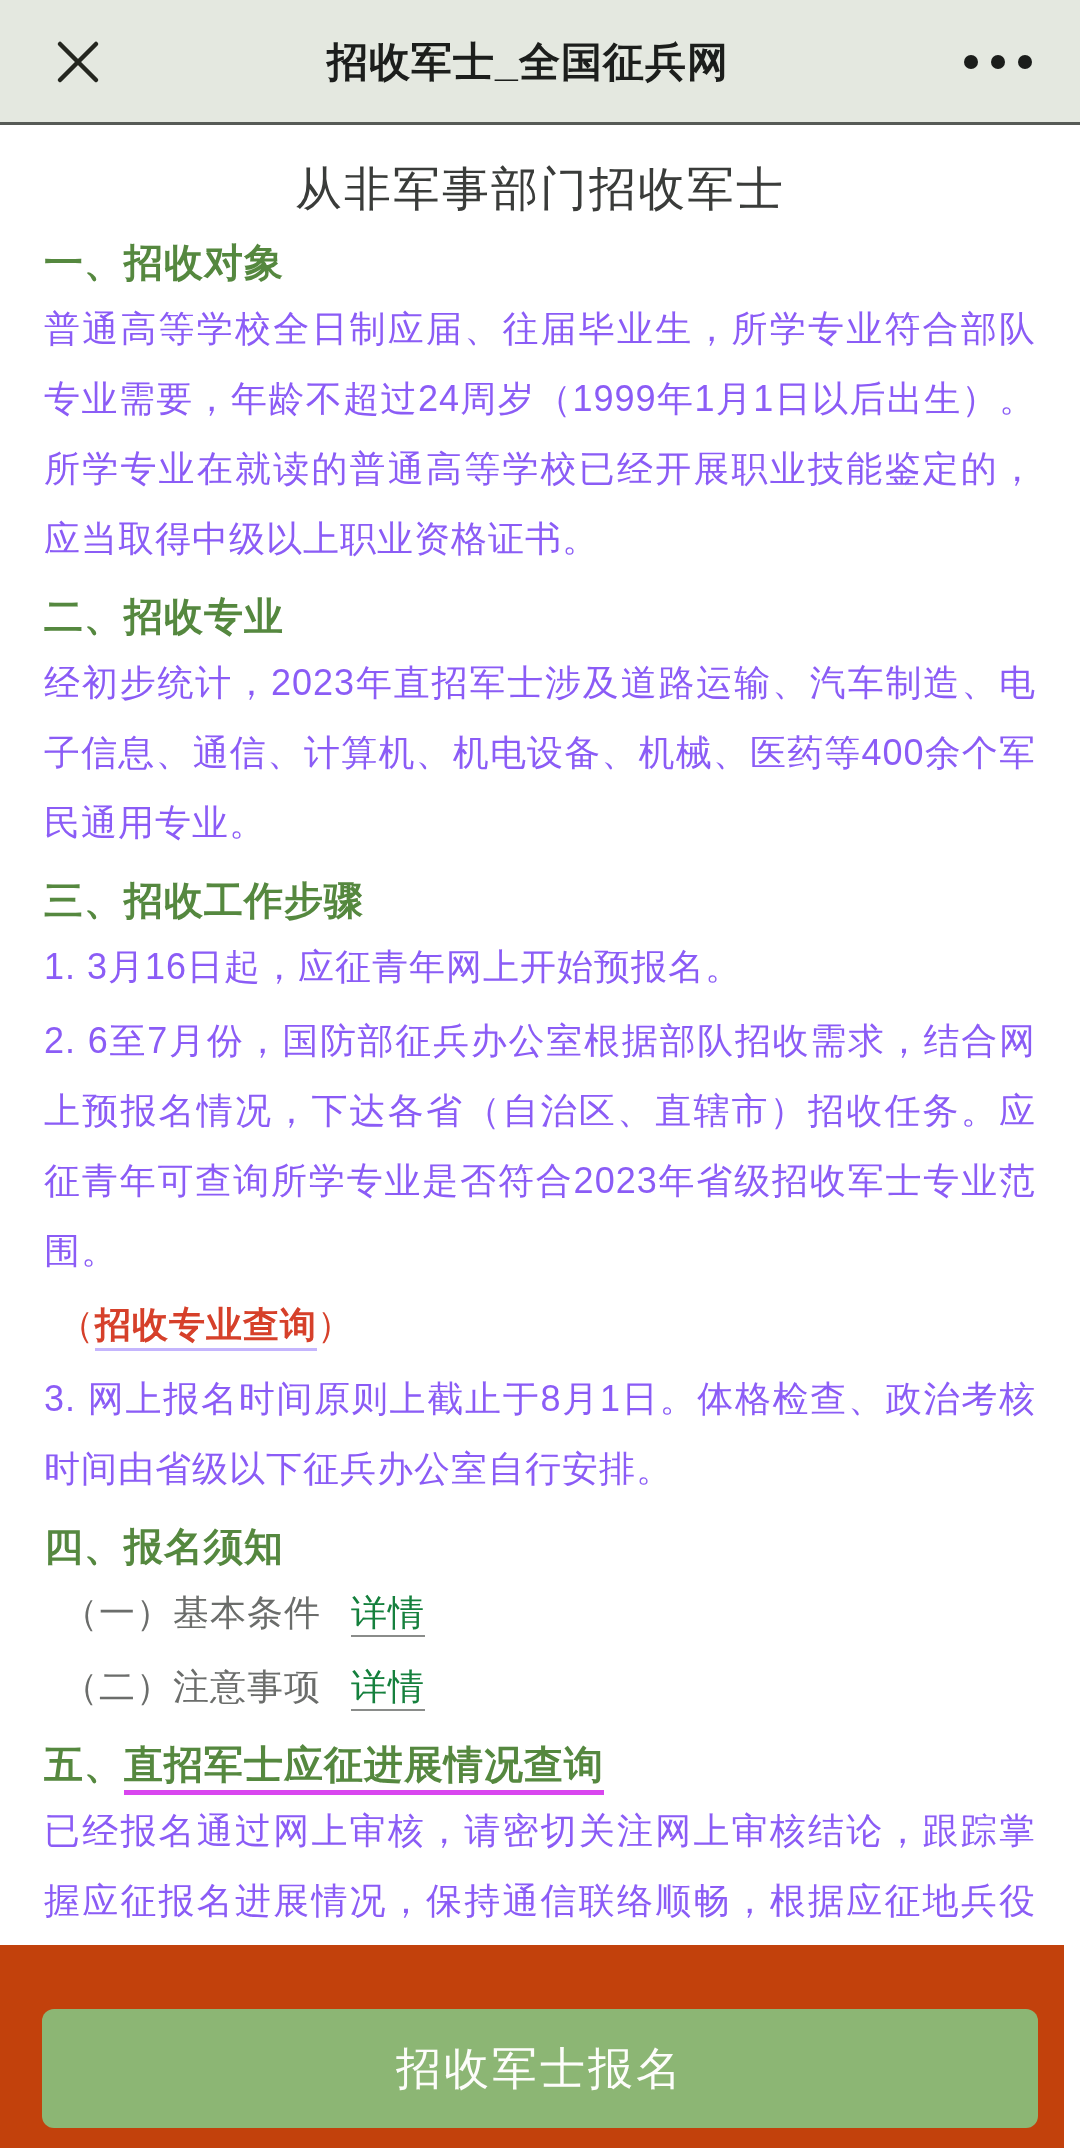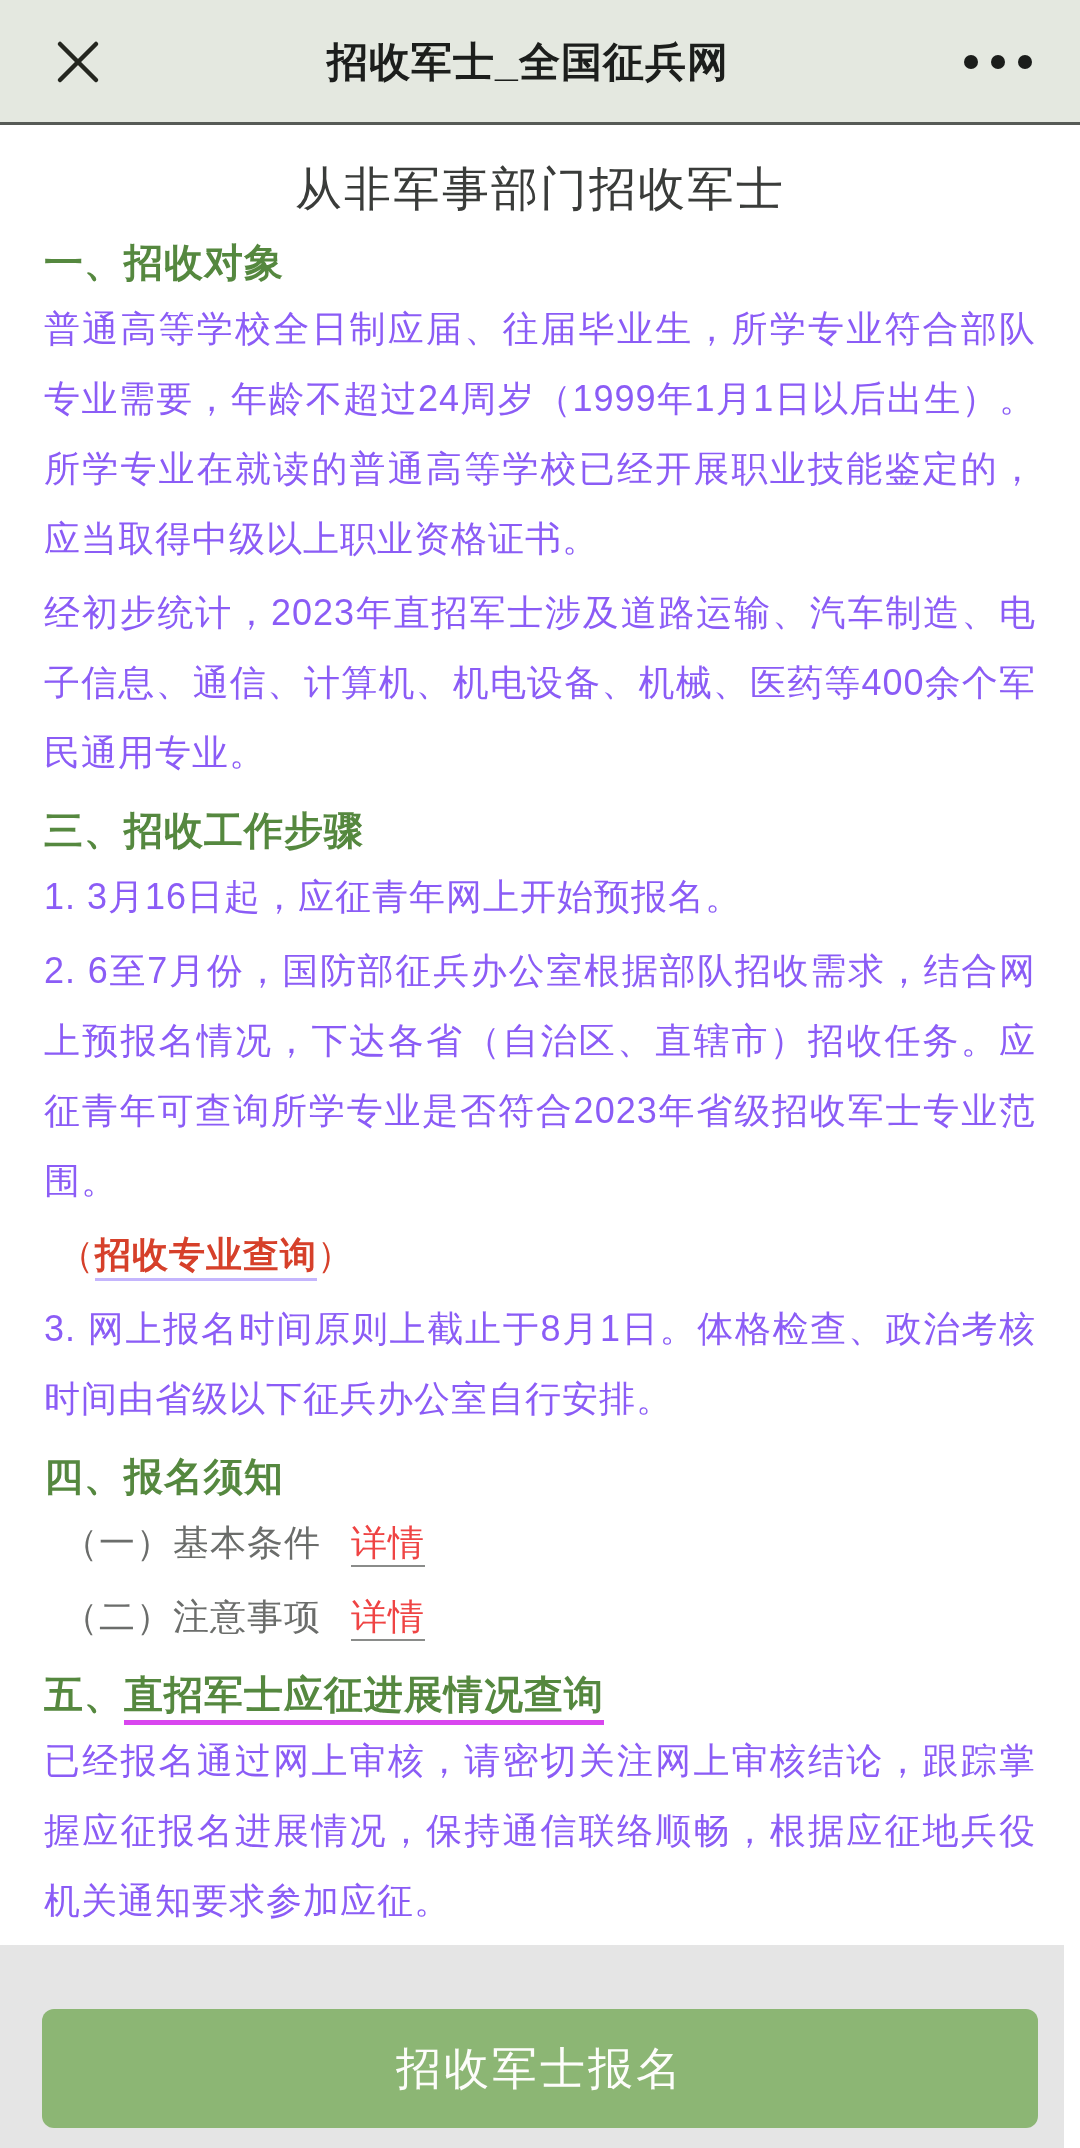--- a/index.html
+++ b/index.html
@@ -120,41 +120,41 @@
   .notice-row {
     margin: 4px 0;
     padding-left: 18px;
     font-size: 36px;
     line-height: 70px;
     letter-spacing: 1px;
     color: #6b6d6b;
   }
   .detail-link {
     margin-left: 30px;
-    color: #ef4444;
+    color: #15803d;
     text-decoration: none;
     border-bottom: 2px solid #8a8c8a;
     padding-bottom: 2px;
     cursor: pointer;
   }
   h2.sec-heading .green-link {
     color: #55883f;
     text-decoration: none;
     border-bottom: 5px solid #d946ef;
     padding-bottom: 4px;
     cursor: pointer;
   }
 
   
   .footer {
     position: absolute;
     left: 0; right: 16px;
     top: 1945px;
     height: 203px;
-    background: #e5e5e5;
+    background: #c2410c;
   }
   .apply-btn {
     position: absolute;
     left: 42px;
     top: 64px;
     width: 996px;
     height: 119px;
     background: #8cb674;
     border: none;
     border-radius: 12px;
@@ -186,20 +186,21 @@
   </header>
   <div class="nav-divider"></div>
 
   <main class="content">
 
     <h1 class="article-title">从非军事部门招收军士</h1>
 
     <h2 class="sec-heading">一、招收对象</h2>
     <p class="body-text">普通高等学校全日制应届、往届毕业生，所学专业符合部队专业需要，年龄不超过24周岁（1999年1月1日以后出生）。所学专业在就读的普通高等学校已经开展职业技能鉴定的，应当取得中级以上职业资格证书。</p>
 
+    <h2 class="sec-heading">二、招收专业</h2>
     <p class="body-text">经初步统计，2023年直招军士涉及道路运输、汽车制造、电子信息、通信、计算机、机电设备、机械、医药等400余个军民通用专业。</p>
 
     <h2 class="sec-heading">三、招收工作步骤</h2>
     <p class="body-text">1. 3月16日起，应征青年网上开始预报名。</p>
     <p class="body-text">2. 6至7月份，国防部征兵办公室根据部队招收需求，结合网上预报名情况，下达各省（自治区、直辖市）招收任务。应征青年可查询所学专业是否符合2023年省级招收军士专业范围。</p>
     <p class="query-line"><span>（</span><a class="red-link">招收专业查询</a><span>）</span></p>
     <p class="body-text">3. 网上报名时间原则上截止于8月1日。体格检查、政治考核时间由省级以下征兵办公室自行安排。</p>
 
     <h2 class="sec-heading">四、报名须知</h2>
     <div class="notice-row">

